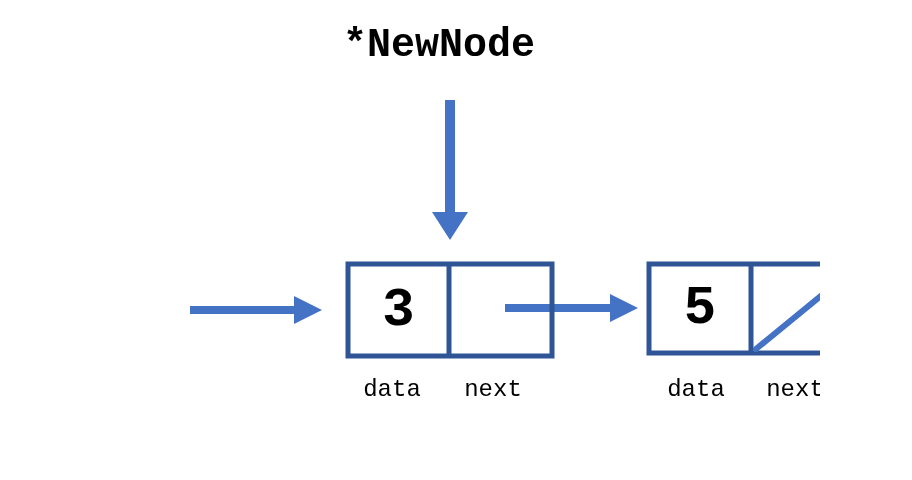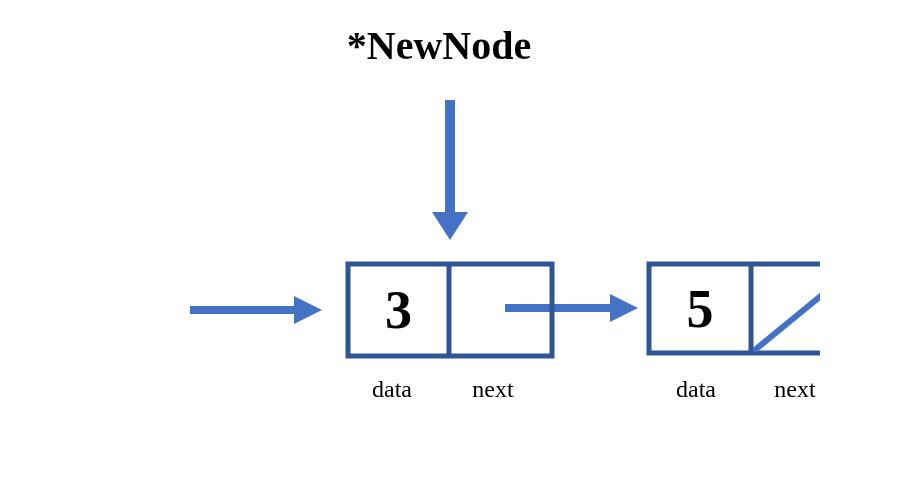--- a/index.html
+++ b/index.html
@@ -5,21 +5,21 @@
   html, body {
     margin: 0;
     padding: 0;
     background: #ffffff;
   }
   .canvas {
     position: relative;
     width: 820px;
     height: 480px;
     background: var(--background, #ffffff);
-    font-family: Liberation Serif, serif;
+    font-family: Liberation Mono, monospace;
     overflow: hidden;
   }
   .ptr-label {
     position: absolute;
     font-weight: bold;
     font-size: 40px;
     line-height: 1.1;
     color: var(--text, #000000);
     text-align: center;
     white-space: nowrap;

